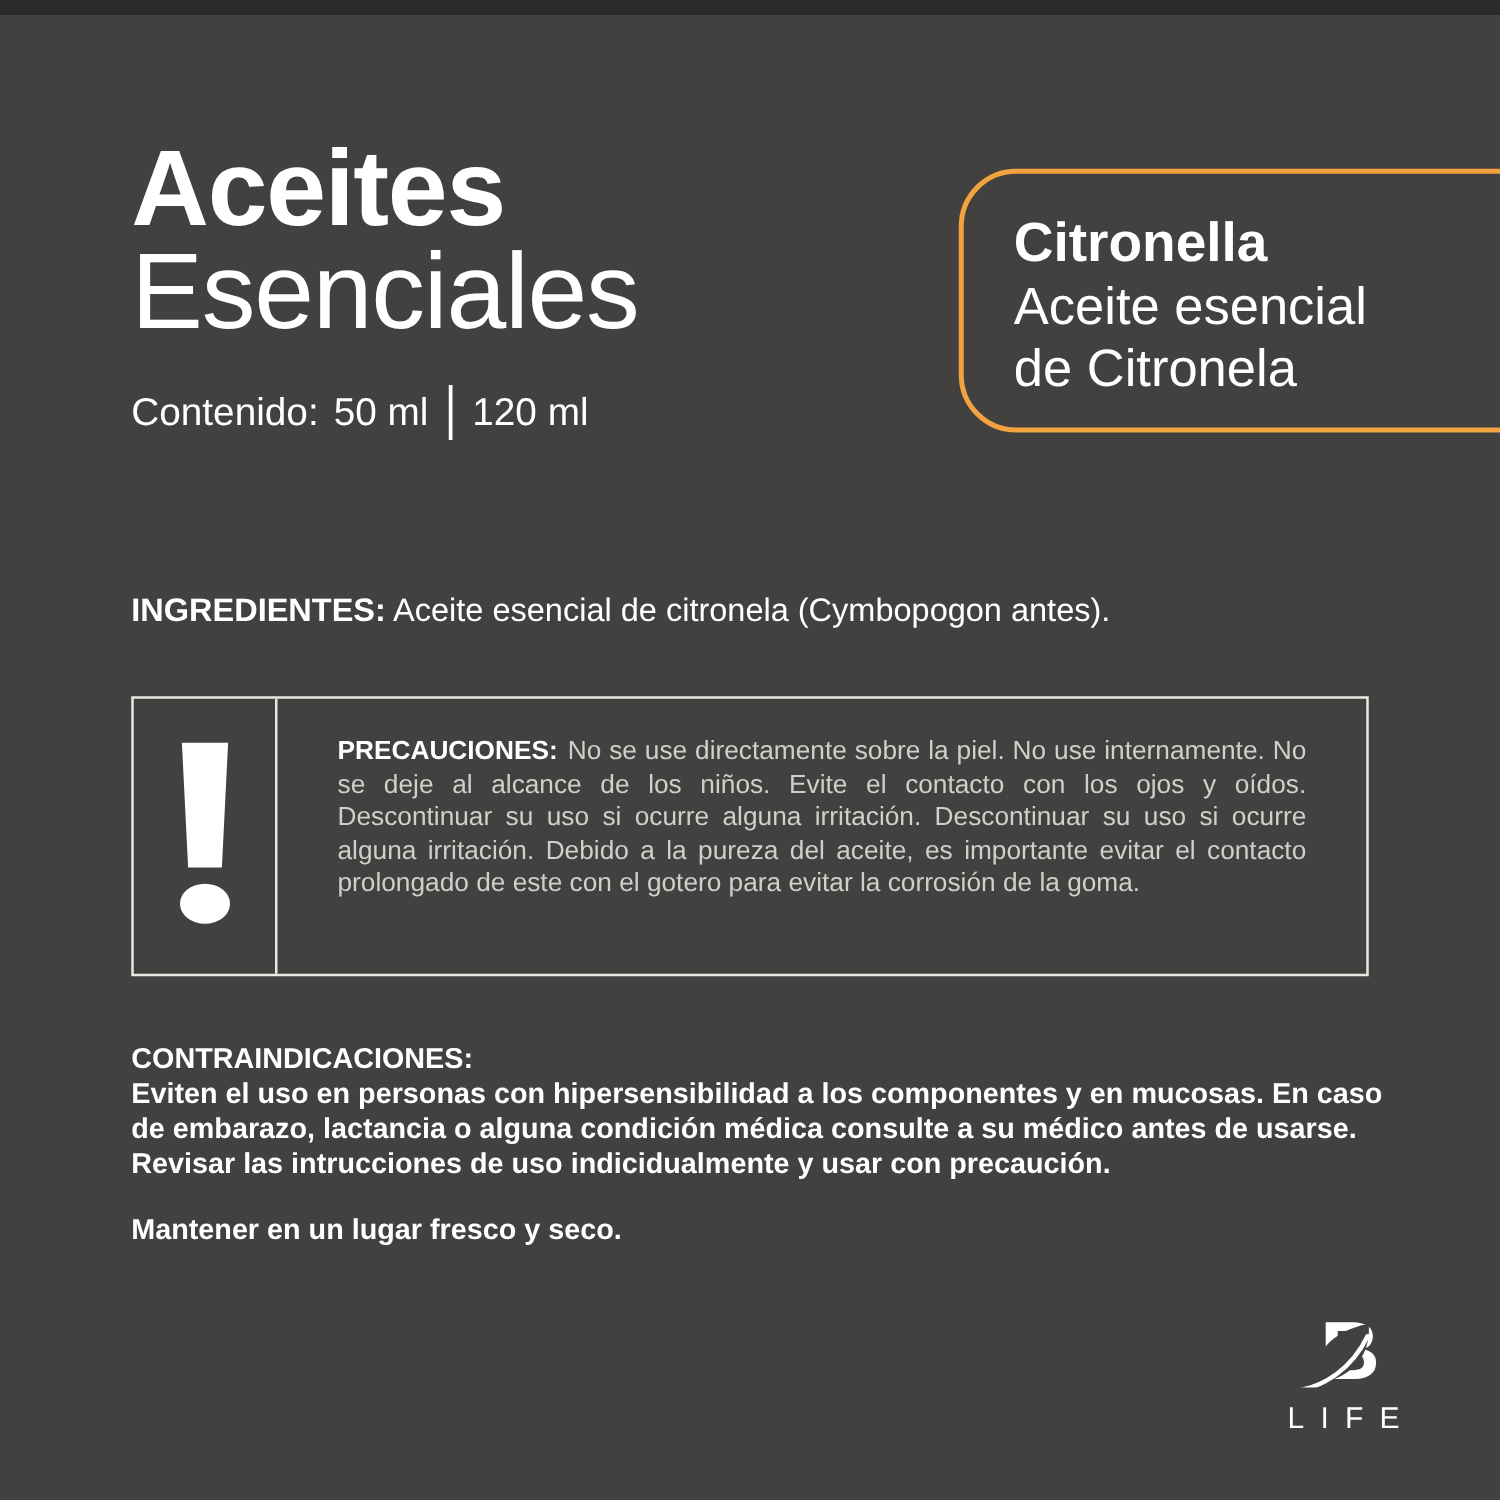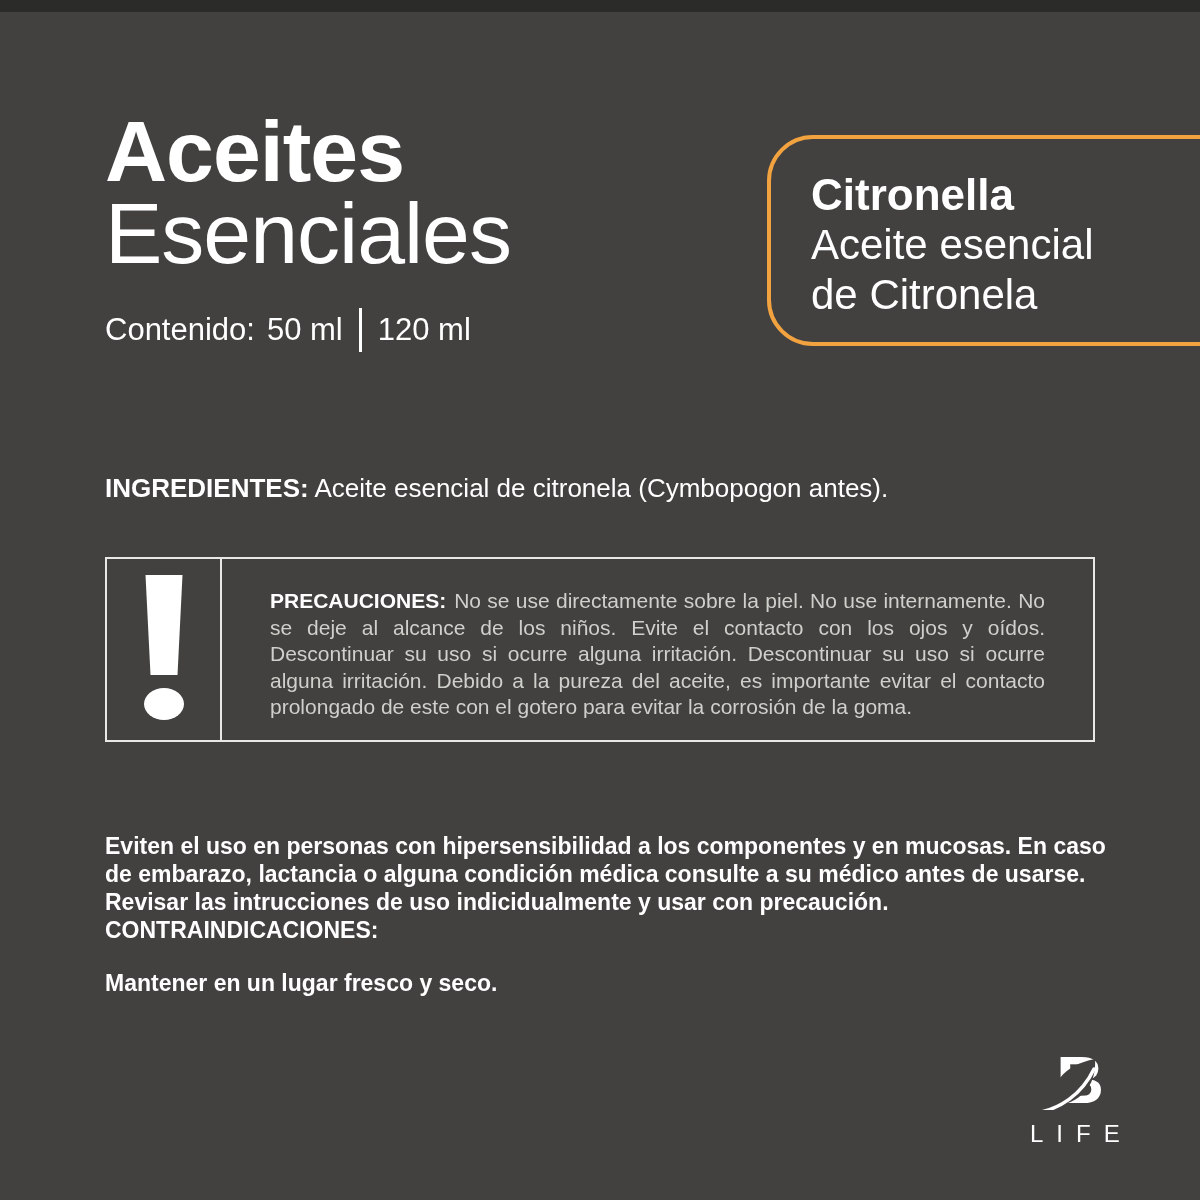--- a/index.html
+++ b/index.html
@@ -51,21 +51,21 @@
   
   .ingredients-line {
     position: absolute; left: 105px; top: 460px;
     width: 1000px; font-size: 26px; line-height: 32px;
   }
   .ingredients-line .lbl { font-weight: 700; text-align: center; }
 
   
   .precautions-box {
     position: absolute; left: 105px; top: 545px;
-    width: 990px; height: 185px;
+    width: 990px; height: 224px;
     border: 2px solid var(--box-border);
     display: flex;
   }
   .warning-cell {
     width: 115px; flex: 0 0 115px;
     border-right: 2px solid var(--box-border);
     display: flex; align-items: center; justify-content: center;
   }
   .precautions-text-cell {
     flex: 1 1 auto;
@@ -136,22 +136,22 @@
           <ellipse cx="22" cy="129" rx="20" ry="16" fill="#ffffff"></ellipse>
         </svg>
       </span>
     </div>
     <div class="precautions-text-cell">
       <p><span class="lbl">PRECAUCIONES:</span><span>No se use directamente sobre la piel. No use internamente. No se deje al alcance de los niños. Evite el contacto con los ojos y oídos. Descontinuar su uso si ocurre alguna irritación. Descontinuar su uso si ocurre alguna irritación. Debido a la pureza del aceite, es importante evitar el contacto prolongado de este con el gotero para evitar la corrosión de la goma.</span></p>
     </div>
   </div>
 
   <div class="contraindications">
+    <div>CONTRAINDICACIONES:</div>
     <div>Eviten el uso en personas con hipersensibilidad a los componentes y en mucosas. En caso de embarazo, lactancia o alguna condición médica consulte a su médico antes de usarse. Revisar las intrucciones de uso indicidualmente y usar con precaución.</div>
-    <div>CONTRAINDICACIONES:</div>
     <div class="storage">Mantener en un lugar fresco y seco.</div>
   </div>
 
   <div class="logo">
     <span>
       <svg width="126" height="62" viewBox="0 0 126 62" aria-hidden="true">
         <text x="63" y="55" text-anchor="middle" font-family="Liberation Sans, DejaVu Sans, sans-serif" font-size="66" font-weight="700" fill="#ffffff">B</text>
         <path d="M34 59 C32 38 46 17 78 11 C80 39 62 56 34 59 Z" fill="#42413f"></path>
         <path d="M24 64 C42 60 64 48 77 21" stroke="#ffffff" stroke-width="3.5" fill="none" stroke-linecap="round"></path>
       </svg>

